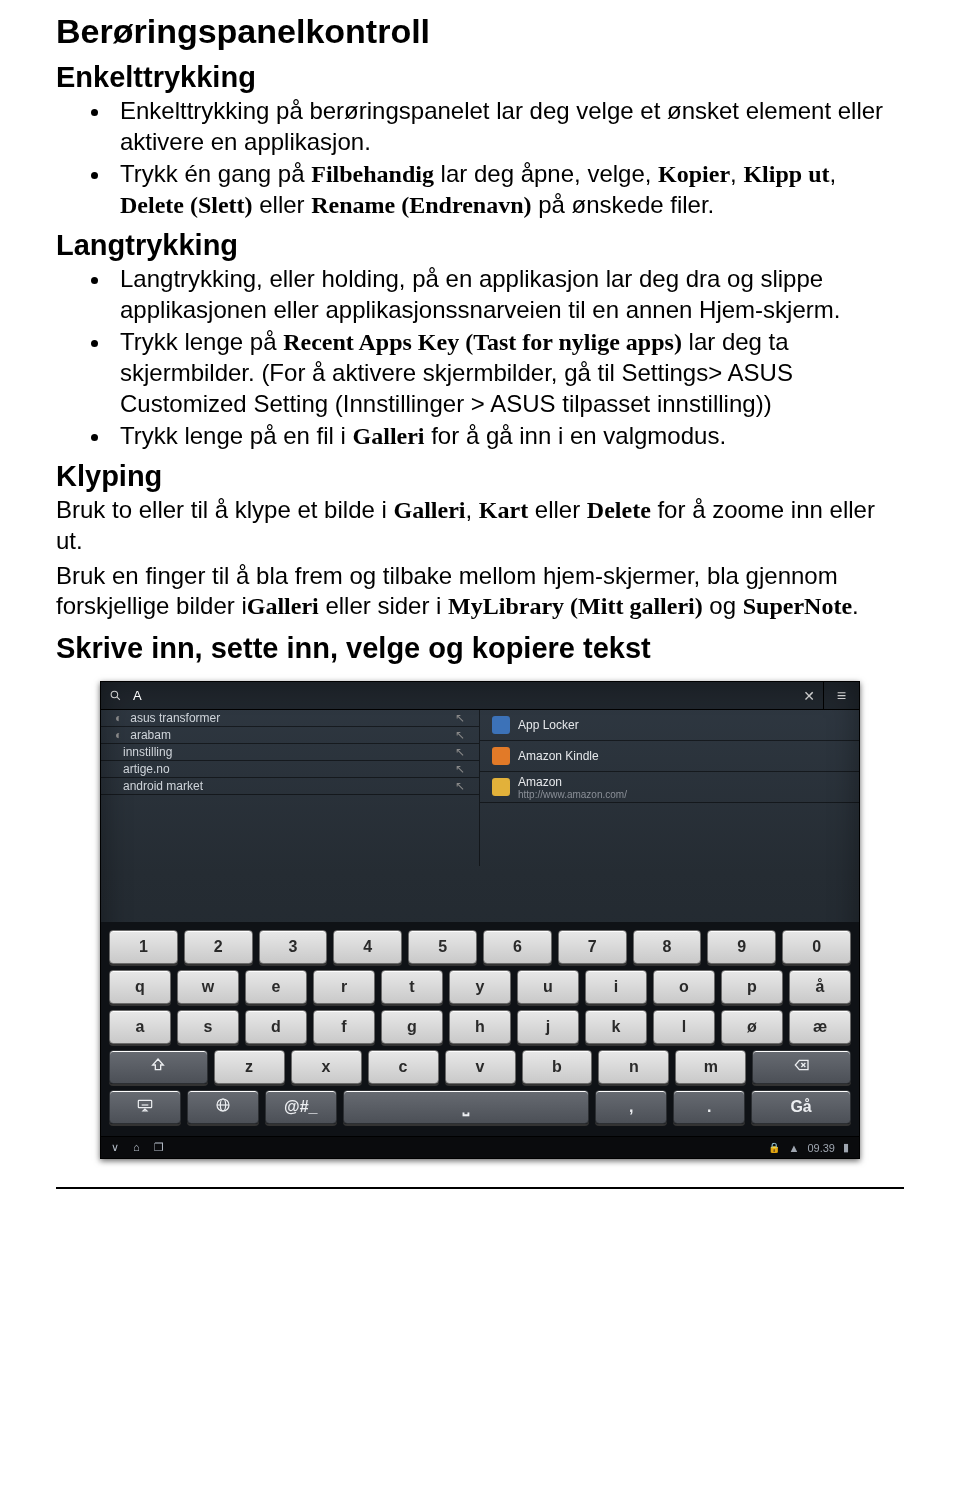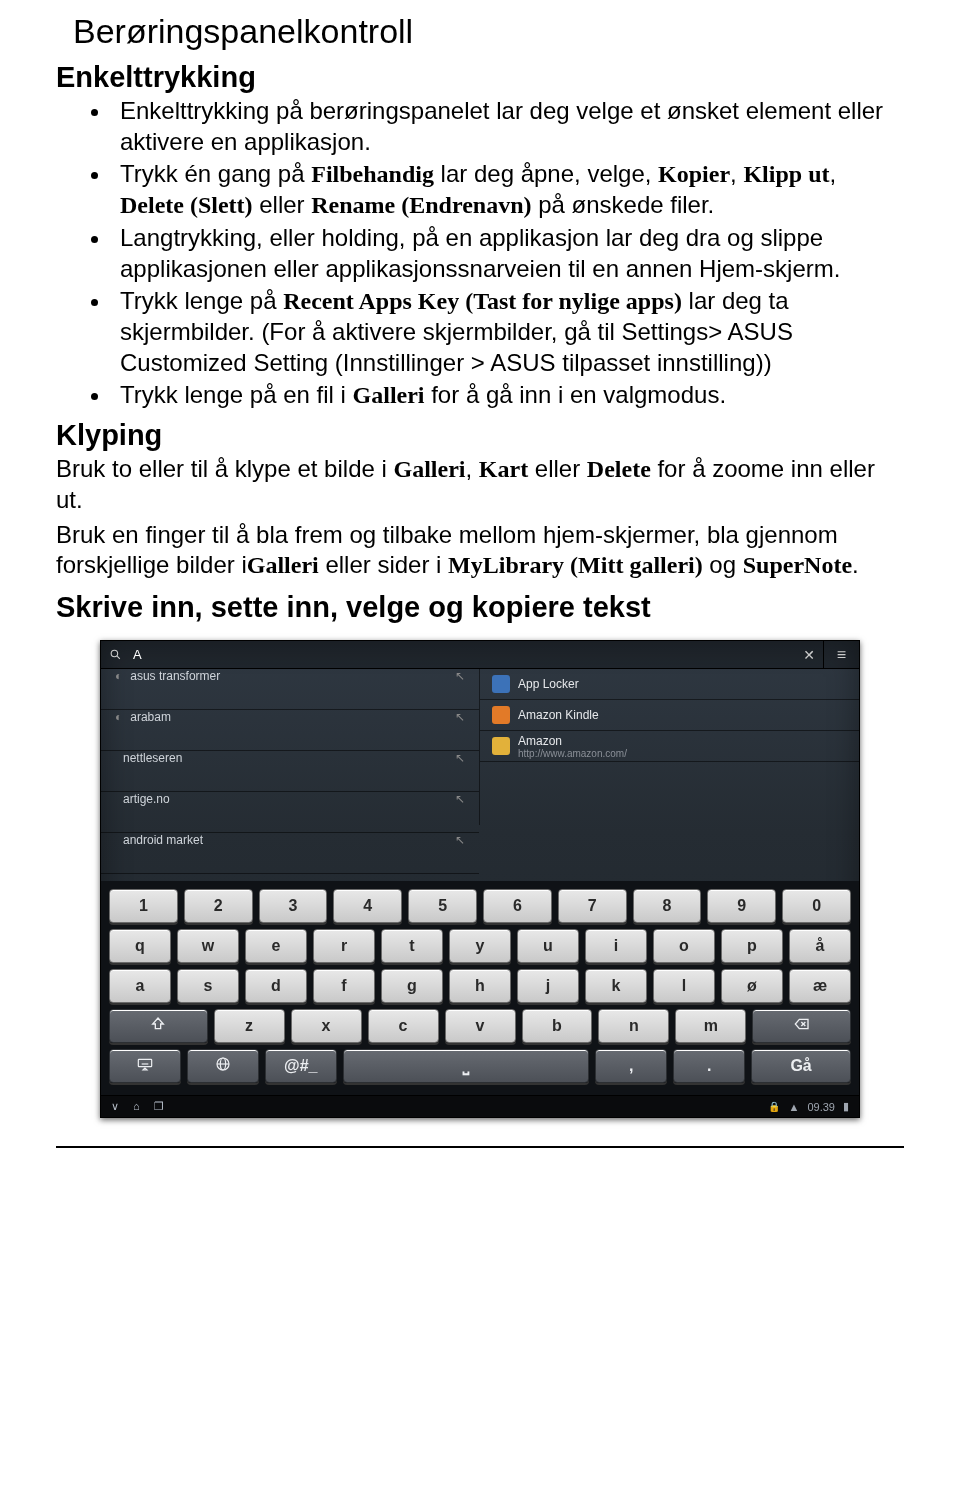--- a/index.html
+++ b/index.html
@@ -8,21 +8,21 @@
     padding: 0;
     font-family: "Segoe UI", "Helvetica Neue", Arial, sans-serif;
     background: #fff;
     color: #000;
     width: 960px;
   }
   .page {
     padding: 12px 56px 0 56px;
     width: 960px;
   }
-  h1 { font-size: 34px; margin: 0 0 10px 17px; font-weight: 400; }
+  h1 { font-size: 34px; margin: 0 0 10px 0; font-weight: 700; }
   h2 { font-size: 29px; margin: 8px 0 2px 0; font-weight: 700; }
   h3 { font-size: 29px; margin: 10px 0 2px 0; font-weight: 700; }
   .body, li, p { font-size: 24px; line-height: 1.28; }
   ul { margin: 0 0 2px 0; padding-left: 56px; }
   li { margin: 0 0 2px 0; padding-left: 8px; }
   p { margin: 0 0 4px 0; }
   b { font-weight: 700; font-family: Liberation Serif, serif; }
   .footer-rule { border: none; border-top: 2px solid #000; margin: 28px 0 6px 0; }
   .footer { display: flex; justify-content: space-between; font-size: 22px; padding-bottom: 20px; }
 
@@ -48,22 +48,22 @@
   .search-in {
     flex:1; background:transparent; border:none; color:#fff; font-size:13px; padding:0 4px;
     outline:none;
   }
   .clear-x { width: 28px; display:flex; align-items:center; justify-content:center; color:#ccc; font-size:14px;}
   .tab-ham { width: 36px; display:flex; align-items:center; justify-content:center; color:#ccc; font-size:16px; border-left:1px solid #000;}
   .panes { display:flex; height: 156px; }
   .pane-left { width: 50%; border-right: 1px solid rgba(0,0,0,0.5);}
   .pane-right { width: 50%; }
   .sugg {
-    display:flex; align-items:flex-start; justify-content:space-between;
-    height: 41px; padding: 0 14px; border-bottom: 1px solid rgba(0,0,0,0.5);
+    display:flex; align-items:center; justify-content:space-between;
+    height: 17px; padding: 0 14px; border-bottom: 1px solid rgba(0,0,0,0.5);
     color:#cfd4da; font-size:12px;
   }
   .sugg .arr { color:#888; font-size:12px;}
   .sugg .ico { width:14px; margin-right:8px; color:#888;}
   .app-row {
     display:flex; align-items:center; height:31px; padding:15px 12px;
     border-bottom: 1px solid rgba(0,0,0,0.5); color:#e6e8eb; font-size:12px;
   }
   .app-ico { width:18px; height:18px; border-radius:3px; margin-right:8px; display:flex; align-items:center; justify-content:center; font-size:10px;}
   .app-sub { color:#8a8f97; font-size:10px;}
@@ -103,20 +103,21 @@
   <h1>Berøringspanelkontroll</h1>
 
   <h2>Enkelttrykking</h2>
   <ul>
     <li><span>Enkelttrykking på berøringspanelet lar deg velge et ønsket element eller aktivere en applikasjon.</span></li>
     <li>
       <span>Trykk én gang på </span><b>Filbehandig</b><span> lar deg åpne, velge, </span><b>Kopier</b><span>, </span><b>Klipp ut</b><span>, </span><b>Delete (Slett)</b><span> eller </span><b>Rename (Endrenavn)</b><span> på ønskede filer.</span>
     </li>
   </ul>
 
+  <h2>Langtrykking</h2>
   <ul>
     <li><span>Langtrykking, eller holding, på en applikasjon lar deg dra og slippe applikasjonen eller applikasjonssnarveien til en annen Hjem-skjerm.</span></li>
     <li>
       <span>Trykk lenge på </span><b>Recent Apps Key (Tast for nylige apps)</b><span> lar deg ta skjermbilder. (For å aktivere skjermbilder, gå til Settings&gt; ASUS Customized Setting (Innstillinger &gt; ASUS tilpasset innstilling))</span>
     </li>
     <li>
       <span>Trykk lenge på en fil i </span><b>Galleri</b><span> for å gå inn i en valgmodus.</span>
     </li>
   </ul>
 
@@ -147,21 +148,21 @@
       <div class="pane-left">
         <div class="sugg">
             <span><span class="ico">◐</span><span>asus transformer</span></span>
             <span class="arr">↖</span>
           </div>
         <div class="sugg">
             <span><span class="ico">◐</span><span>arabam</span></span>
             <span class="arr">↖</span>
           </div>
         <div class="sugg">
-            <span><span class="ico"></span><span>nettleseren</span></span>
+            <span><span class="ico"></span><span>innstilling</span></span>
             <span class="arr">↖</span>
           </div>
         <div class="sugg">
             <span><span class="ico"></span><span>artige.no</span></span>
             <span class="arr">↖</span>
           </div>
         <div class="sugg">
             <span><span class="ico"></span><span>android market</span></span>
             <span class="arr">↖</span>
           </div>

